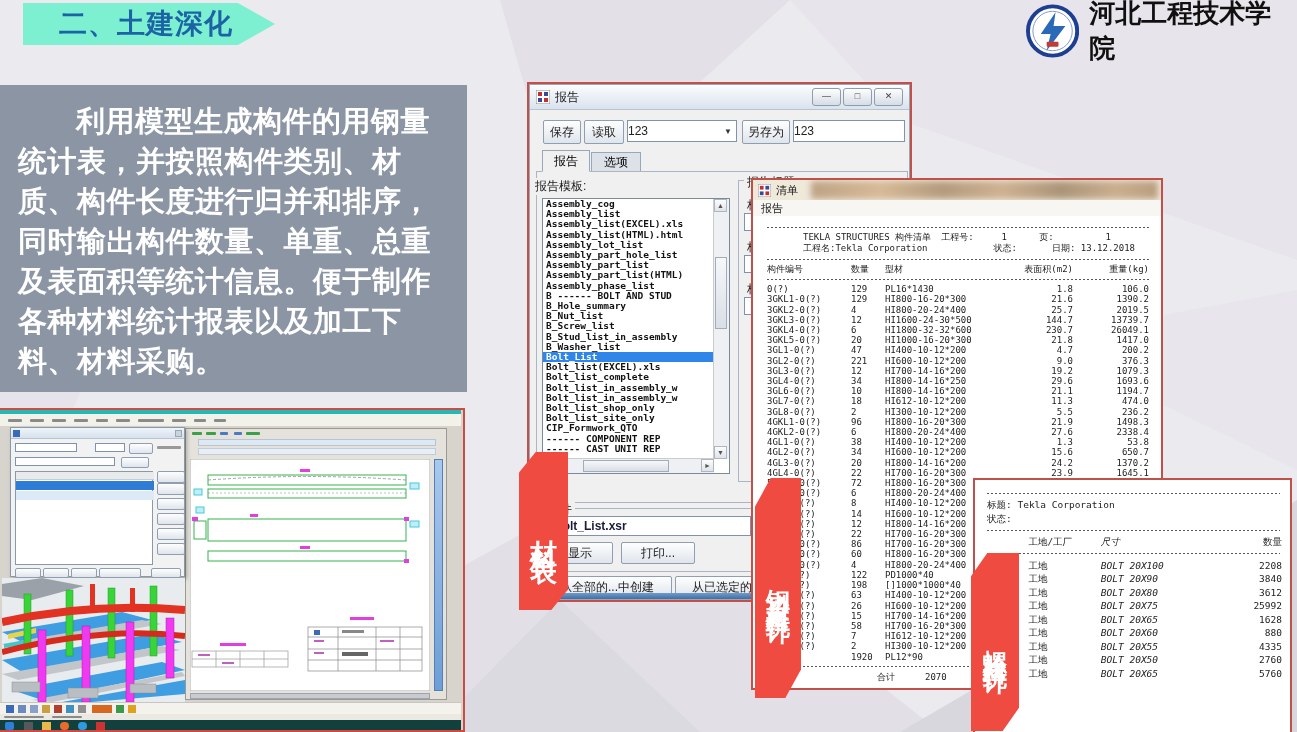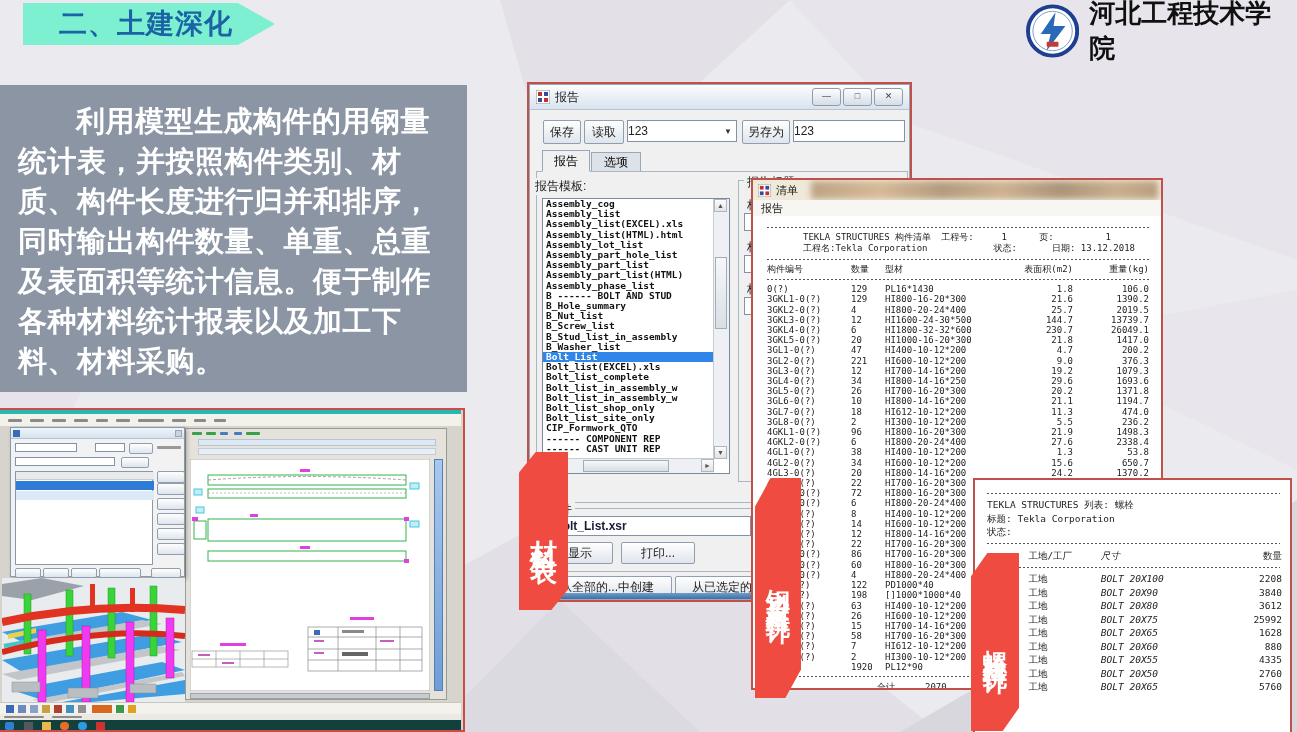--- a/index.html
+++ b/index.html
@@ -540,27 +540,20 @@
             </tr>
 
             <tr>
               <td class="c0">3GL4-0(?)</td>
               <td class="c1">34</td>
               <td class="c2">HI800-14-16*250</td>
               <td class="c3">29.6</td>
               <td class="c4">1693.6</td>
             </tr>
 
-            <tr>
-              <td class="c0">3GL5-0(?)</td>
-              <td class="c1">26</td>
-              <td class="c2">HI700-16-20*300</td>
-              <td class="c3">20.2</td>
-              <td class="c4">1371.8</td>
-            </tr>
 
             <tr>
               <td class="c0">3GL6-0(?)</td>
               <td class="c1">10</td>
               <td class="c2">HI800-14-16*200</td>
               <td class="c3">21.1</td>
               <td class="c4">1194.7</td>
             </tr>
 
             <tr>
@@ -778,21 +771,20 @@
         <span>2070</span>
         <span>构件</span>
       </div>
 
     </div>
   </div>
 
   <div class="abs redwin win-bolt">
     <div class="bt-body mono">
       <div class="dashline"></div>
-      <div class="hl">TEKLA STRUCTURES 列表: 螺栓</div>
       <div class="hl">标题: Tekla Corporation</div>
       <div class="hl">状态:</div>
       <div class="dashline"></div>
       <table class="bolt">
         <thead>
           <tr>
             <th class="b0"></th>
             <th class="b1">工地/工厂</th>
             <th class="b2">尺寸</th>
             <th class="b3">数量</th>

